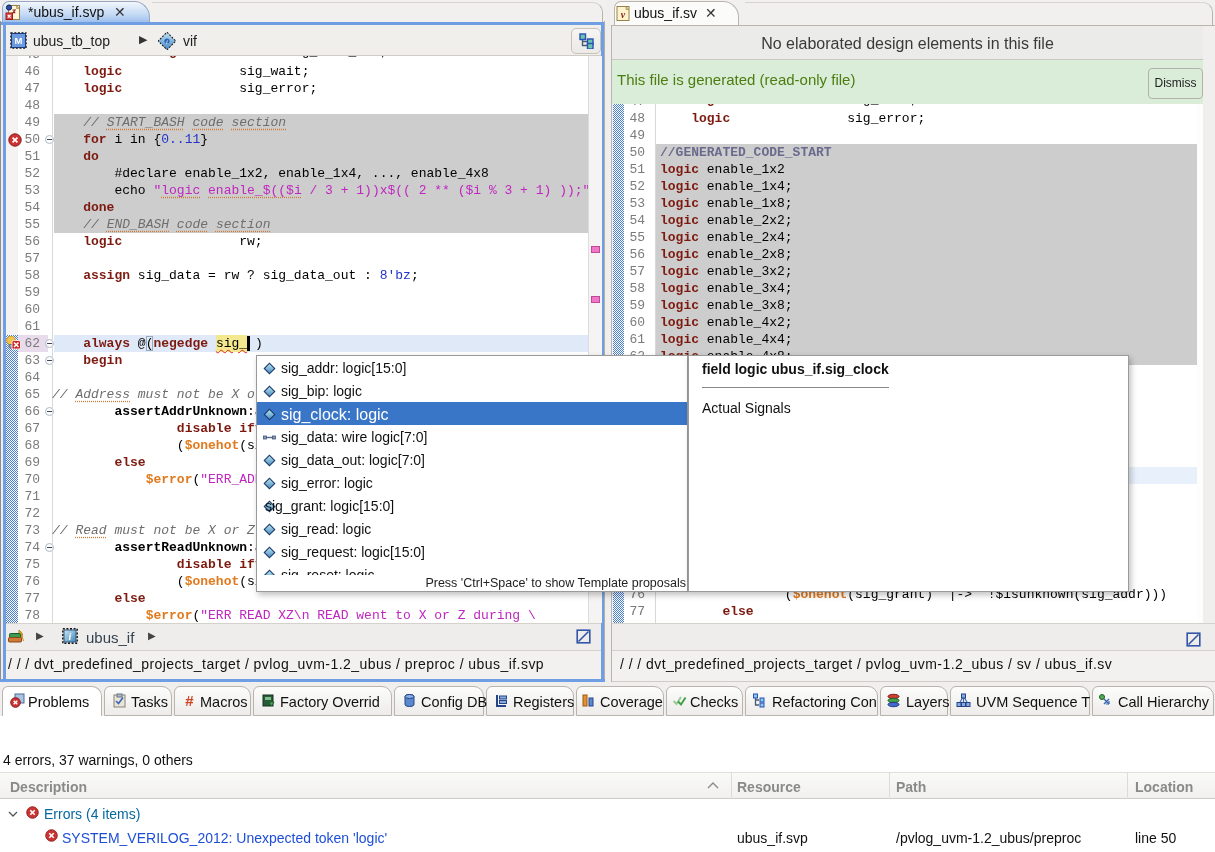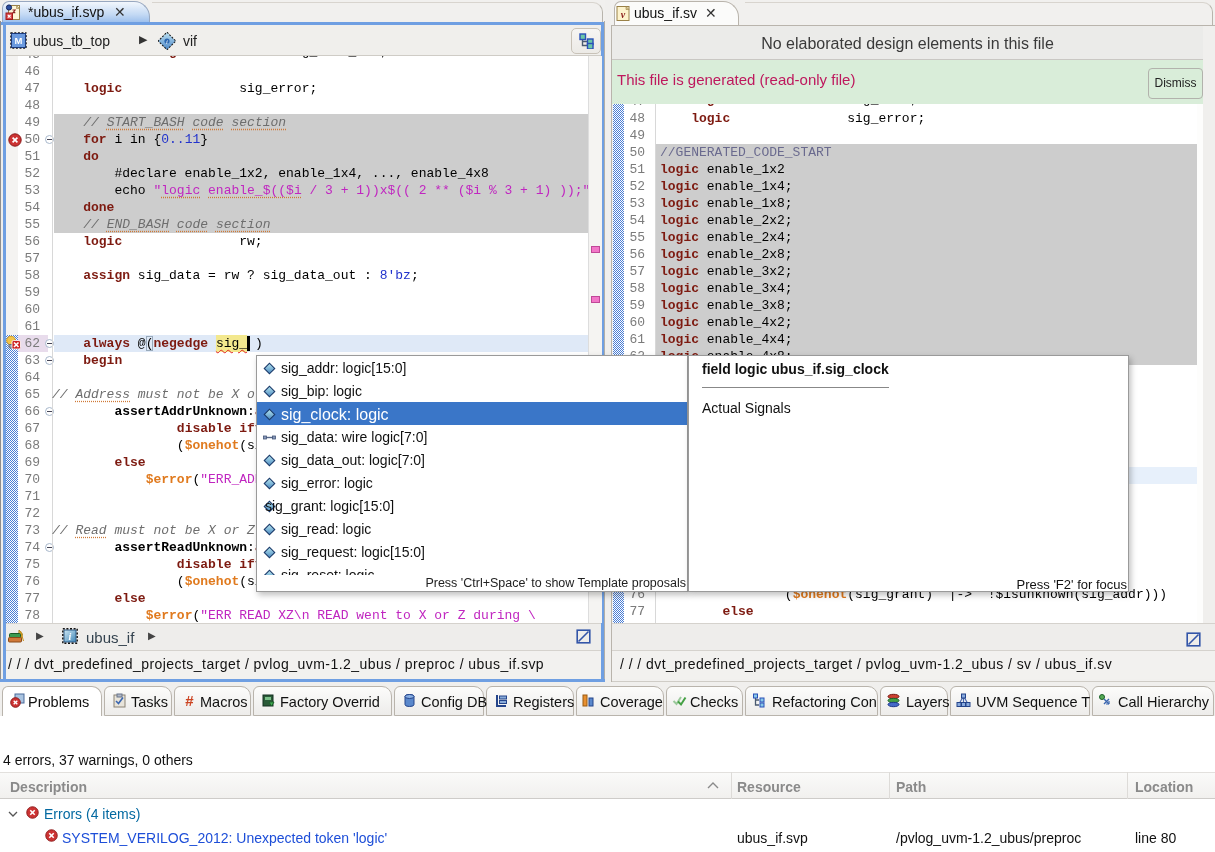--- a/index.html
+++ b/index.html
@@ -1,21 +1,21 @@
 <!DOCTYPE html>
 <html><head><meta charset="utf-8"><style>
 *{margin:0;padding:0;box-sizing:border-box}
 html,body{width:1215px;height:852px;overflow:hidden}
 body{position:relative;font-family:"Liberation Sans",sans-serif;background:#f0efed;color:#000}
 .abs{position:absolute}
 pre{font:13px/17px "Liberation Mono",monospace;position:absolute;white-space:pre}
 .num{position:absolute;font:13px/17px "Liberation Mono",monospace;color:#7b7b7b;text-align:right}
 .k{color:#7d1a10;font-weight:bold}
 .c{color:#6e6e6e;font-style:italic}
-.gc{color:#6a6a8e;font-weight:normal}
+.gc{color:#6a6a8e;font-weight:bold}
 .s{color:#c026c0}
 .n{color:#2233cc}
 .f{color:#e07a1e;font-weight:bold}
 .b{font-weight:bold}
 .sp{text-decoration:underline dotted #cf7a38;text-underline-offset:3px}
 .hatch{background:repeating-conic-gradient(#4a7ed6 0 25%,#fff 0 50%) 0 0/2px 2px}
 .fold{position:absolute;width:9px;height:9px;border:1px solid #a8b8cc;border-radius:50%;background:#fff}
 .fold:after{content:"";position:absolute;left:1px;right:1px;top:3px;border-top:1.4px solid #445}
 </style></head><body>
 <div class="abs" style="left:0;top:0;width:605px;height:25px;background:#f1f0ee"></div>
@@ -116,20 +116,21 @@
 <div class="num" style="left:6px;top:517px;width:28px">76</div>
 <div class="num" style="left:6px;top:534px;width:28px">77</div>
 <div class="num" style="left:6px;top:551px;width:28px">78</div>
 <div class="fold" style="left:39px;top:79px"></div>
 <div class="fold" style="left:39px;top:283px"></div>
 <div class="fold" style="left:39px;top:300px"></div>
 <div class="fold" style="left:39px;top:351px"></div>
 <div class="fold" style="left:39px;top:487px"></div>
 <div class="abs" style="left:46px;top:0;width:1px;height:567px;background:#d8d8d8"></div>
 <pre style="left:46px;top:-13px">             <span class="k">logic</span>            sig_data_out;</pre>
+<pre style="left:46px;top:7px">    <span class="k">logic</span>               sig_wait;</pre>
 <pre style="left:46px;top:24px">    <span class="k">logic</span>               sig_error;</pre>
 <pre style="left:46px;top:58px">    <span class="c">// <span class="sp">START_BASH</span> <span class="sp">code</span> <span class="sp">section</span></span></pre>
 <pre style="left:46px;top:75px">    <span class="k">for</span> i in {<span class="n">0..11</span>}</pre>
 <pre style="left:46px;top:92px">    <span class="k">do</span></pre>
 <pre style="left:46px;top:109px">        #declare enable_1x2, enable_1x4, ..., enable_4x8</pre>
 <pre style="left:46px;top:126px">        echo <span class="s">"<span class="sp">logic</span> <span class="sp">enable_$(($i</span> / 3 + 1))x$(( 2 ** ($i % 3 + 1) ));"</span></pre>
 <pre style="left:46px;top:143px">    <span class="k">done</span></pre>
 <pre style="left:46px;top:160px">    <span class="c">// <span class="sp">END_BASH</span> <span class="sp">code</span> <span class="sp">section</span></span></pre>
 <pre style="left:46px;top:177px">    <span class="k">logic</span>               rw;</pre>
 <pre style="left:46px;top:211px">    <span class="k">assign</span> sig_data = rw ? sig_data_out : <span class="n">8'bz</span>;</pre>
@@ -186,21 +187,21 @@
 <path d="M11 1.5 L14 4.5 L11 4.5 Z" fill="#d8c890" stroke="#9a8148" stroke-width=".6"></path>
 <text x="8" y="12.5" font-size="10" font-style="italic" font-weight="bold" fill="#8a1a1a" text-anchor="middle" font-family="Liberation Serif">v</text>
   </svg>
 <div class="abs" style="left:634px;top:5px;font-size:14px;color:#111">ubus_if.sv</div>
 <div class="abs" style="left:705px;top:5px;font-size:14px;color:#333">✕</div>
 <div class="abs" style="left:611px;top:25px;width:604px;height:1px;background:#b9b4ac"></div>
 <div class="abs" style="left:745px;top:2px;width:468px;height:23px;border-top:1px solid #d8d4ce;border-right:1px solid #b8b4ac;border-top-right-radius:10px"></div>
 <div class="abs" style="left:612px;top:26px;width:591px;height:34px;background:#ebebe9;border-bottom:1px solid #c9c7c3"></div>
 <div class="abs" style="left:612px;top:35px;width:591px;text-align:center;font-size:16px;color:#3a3a3a">No elaborated design elements in this file</div>
 <div class="abs" style="left:612px;top:60px;width:591px;height:44px;background:#d9edd9"></div>
-<div class="abs" style="left:617px;top:71px;font-size:15px;color:#be185d">This file is generated (read-only file)</div>
+<div class="abs" style="left:617px;top:71px;font-size:15px;color:#4d7c0f">This file is generated (read-only file)</div>
 <div class="abs" style="left:1148px;top:68px;width:55px;height:31px;border:1px solid #b2b2ac;border-radius:4px;background:#d9edd9;text-align:center;font-size:12px;color:#222;line-height:29px">Dismiss</div>
 <div class="abs" id="red" style="left:613px;top:104px;width:584px;height:519px;background:#fff;overflow:hidden">
 <div class="abs" style="left:43px;top:40px;width:541px;height:221px;background:#cdcdcd"></div>
 <div class="abs" style="left:43px;top:363px;width:541px;height:17px;background:#e7f0fb"></div>
 <div class="abs hatch" style="left:0;top:0;width:11px;height:519px"></div>
 <div class="num" style="left:14px;top:-11px;width:18px">47</div>
 <div class="num" style="left:14px;top:6px;width:18px">48</div>
 <div class="num" style="left:14px;top:23px;width:18px">49</div>
 <div class="num" style="left:14px;top:40px;width:18px">50</div>
 <div class="num" style="left:14px;top:57px;width:18px">51</div>
@@ -368,21 +369,21 @@
 <path d="M4.6 4.6 L9.4 9.4 M9.4 4.6 L4.6 9.4" stroke="#fff" stroke-width="1.7"></path>
   </svg>
 <div class="abs" style="left:44px;top:806px;font-size:14px;color:#0369a1">Errors (4 items)</div>
 <svg class="abs" style="left:45px;top:829px" width="13" height="13" viewBox="0 0 14 14">
 <circle cx="7" cy="7" r="6.2" fill="#cc3333" stroke="#8c1a1a" stroke-width="1"></circle>
 <path d="M4.6 4.6 L9.4 9.4 M9.4 4.6 L4.6 9.4" stroke="#fff" stroke-width="1.7"></path>
   </svg>
 <div class="abs" style="left:62px;top:830px;font-size:14px;color:#1d4ed8">SYSTEM_VERILOG_2012: Unexpected token 'logic'</div>
 <div class="abs" style="left:737px;top:830px;font-size:14px;color:#111">ubus_if.svp</div>
 <div class="abs" style="left:896px;top:830px;font-size:14px;color:#111">/pvlog_uvm-1.2_ubus/preproc</div>
-<div class="abs" style="left:1135px;top:830px;font-size:14px;color:#111">line 80</div>
+<div class="abs" style="left:1135px;top:830px;font-size:14px;color:#111">line 50</div>
 <div class="abs" style="left:256px;top:355px;width:432px;height:237px;background:#fff;border:1px solid #9a9a9a;box-shadow:2px 3px 6px rgba(0,0,0,.25);overflow:hidden">
 <div class="abs" style="left:6px;top:5px"><svg width="13" height="13" viewBox="0 0 13 13">
         <rect x="2.8" y="2.8" width="7.4" height="7.4" transform="rotate(45 6.5 6.5)" fill="url(#dg0)" stroke="#1a3a6a" stroke-width="1.1"></rect>
         <defs>
           <linearGradient id="dg0" x1="0" y1="0" x2="1" y2="1">
             <stop offset="0" stop-color="#b8e8f0"></stop>
             <stop offset="1" stop-color="#4a88c0"></stop>
           </linearGradient>
         </defs>
       </svg></div>
@@ -473,13 +474,12 @@
           </linearGradient>
         </defs>
       </svg></div>
 <div class="abs" style="left:24px;top:211px;font-size:14px;color:#111">sig_reset: logic</div>
 <div class="abs" style="left:0;top:219px;width:430px;height:17px;background:#fff"></div>
 <div class="abs" style="left:0;top:220px;width:429px;text-align:right;font-size:12.5px;color:#222">Press 'Ctrl+Space' to show Template proposals</div>
 </div>
 <div class="abs" style="left:688px;top:355px;width:441px;height:237px;background:#fff;border:1px solid #9a9a9a;box-shadow:2px 3px 6px rgba(0,0,0,.25)">
 <div class="abs" style="left:13px;top:5px;font-size:14px;font-weight:bold;color:#111;border-bottom:1px solid #888;padding-bottom:10px">field logic ubus_if.sig_clock</div>
 <div class="abs" style="left:13px;top:44px;font-size:14px;color:#111">Actual Signals</div>
-<div class="abs" style="left:0;top:221px;width:438px;text-align:right;font-size:13px;color:#111">Press 'F2' for focus</div>
 </div>
 </body></html>

